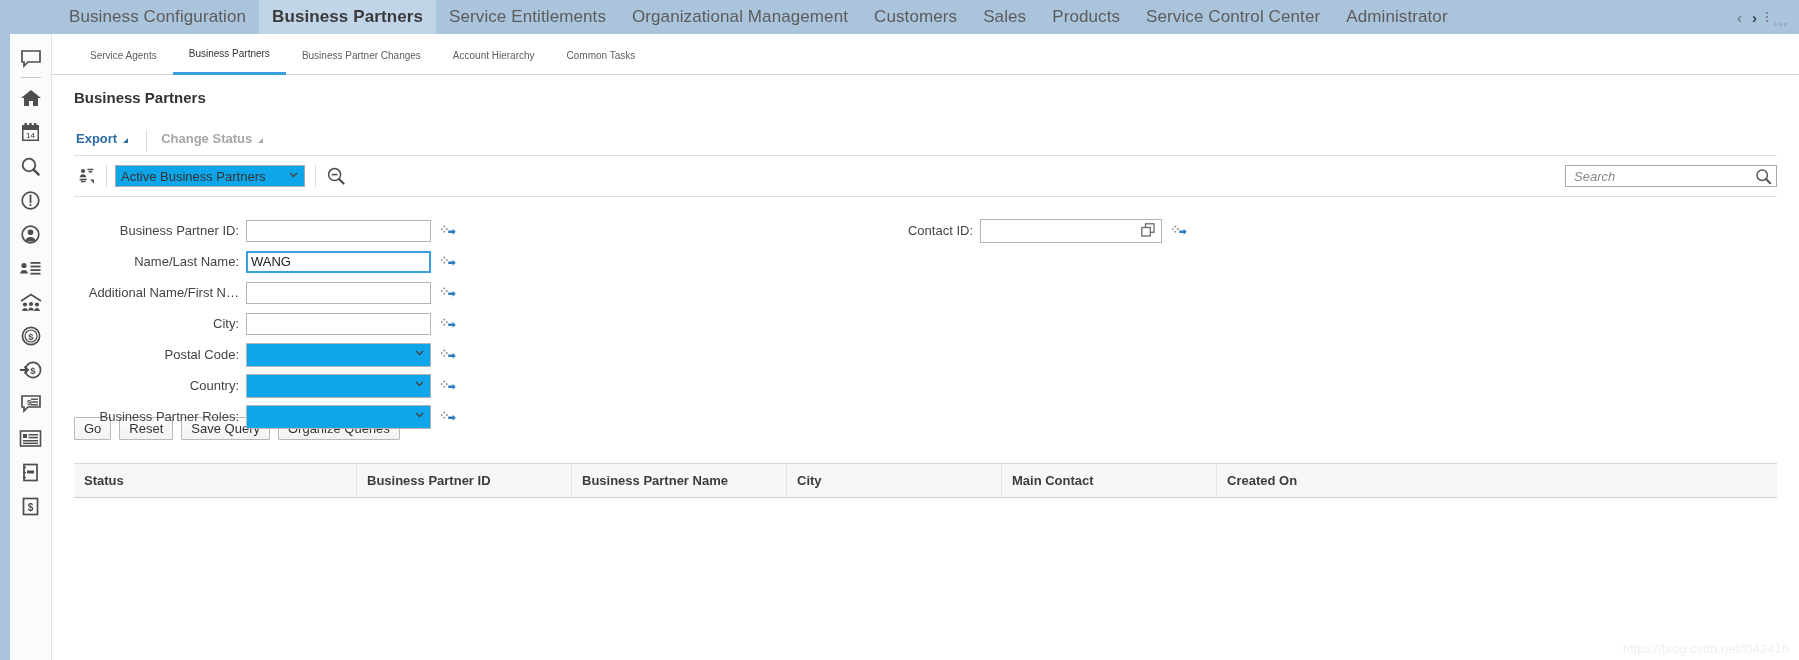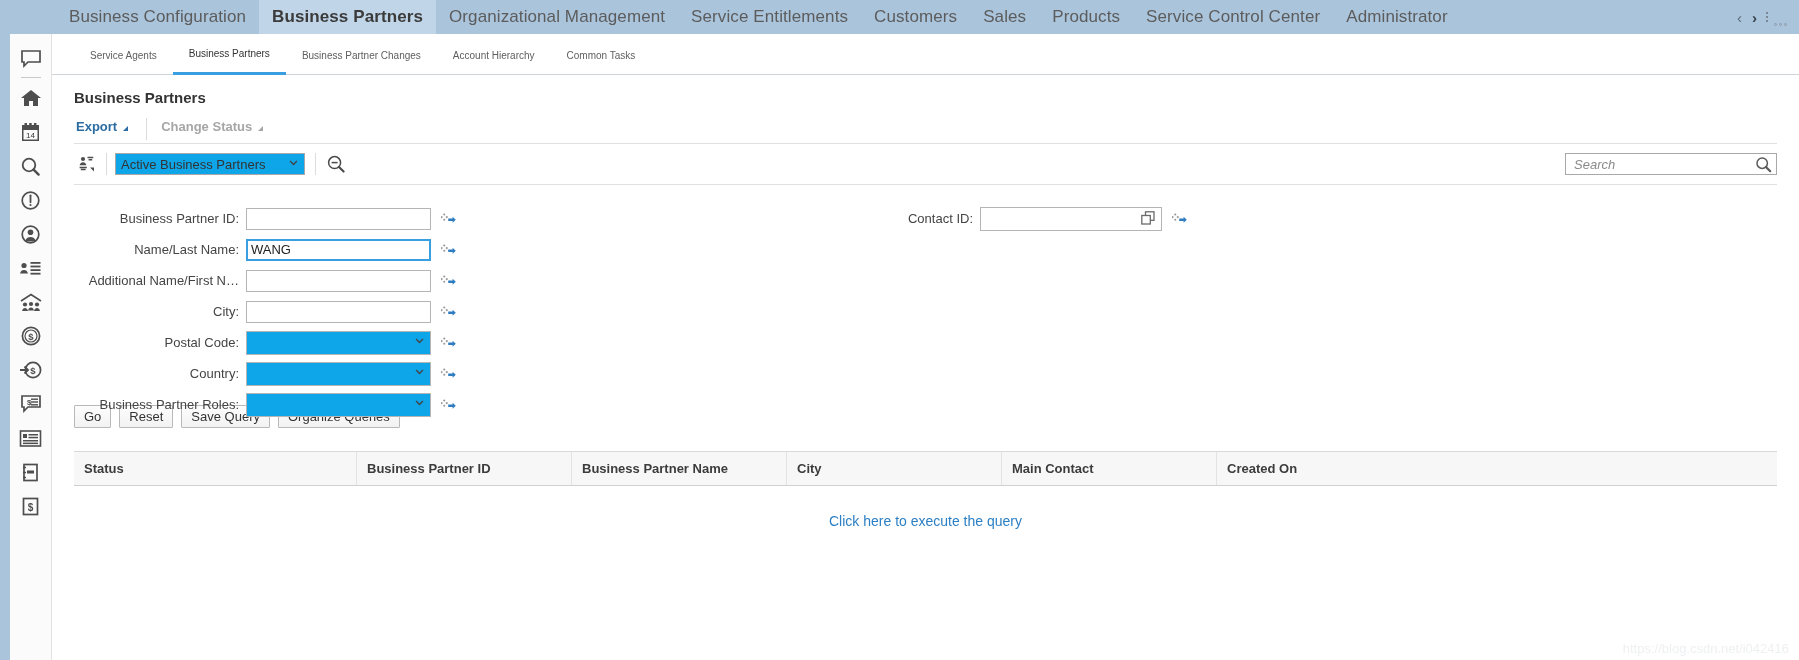--- a/index.html
+++ b/index.html
@@ -122,21 +122,21 @@
   
   #page-head {
     padding: 14px 22px 0 22px;
   }
   #page-title {
     font-size: 15px; font-weight: bold; color: #333333;
   }
 
   
   #action-bar {
-    margin: 12px 22px 0 22px;
+    margin: 24px 22px 0 22px;
     height: 26px;
     border-bottom: 1px solid #e0e0e0;
     display: flex; align-items: stretch;
   }
   .action-btn {
     display: flex; align-items: flex-start;
     font-size: 13px; font-weight: bold;
     padding: 1px 10px 0 2px;
     cursor: pointer; white-space: nowrap;
   }
@@ -306,24 +306,24 @@
 
 <div id="topbar">
   <div id="topnav-items">
       <div class="topnav-item">
         <span>Business Configuration</span>
       </div>
       <div class="topnav-item active">
         <span>Business Partners</span>
       </div>
       <div class="topnav-item">
+        <span>Service Entitlements</span>
+      </div>
+      <div class="topnav-item">
         <span>Organizational Management</span>
-      </div>
-      <div class="topnav-item">
-        <span>Service Entitlements</span>
       </div>
       <div class="topnav-item">
         <span>Customers</span>
       </div>
       <div class="topnav-item">
         <span>Sales</span>
       </div>
       <div class="topnav-item">
         <span>Products</span>
       </div>
@@ -692,19 +692,16 @@
         <div class="rescol" style="width: 215px;">
           <span>City</span>
         </div>
         <div class="rescol" style="width: 215px;">
           <span>Main Contact</span>
         </div>
         <div class="rescol" style="width: 560px; flex: 1 1 auto;">
           <span>Created On</span>
         </div>
       </div>
-    <div id="result-body">
-      <span id="execute-link">Click here to execute the query</span>
-    </div>
   </div>
 
   <div id="watermark">https://blog.csdn.net/i042416</div>
 </div>
 
 </body></html>

